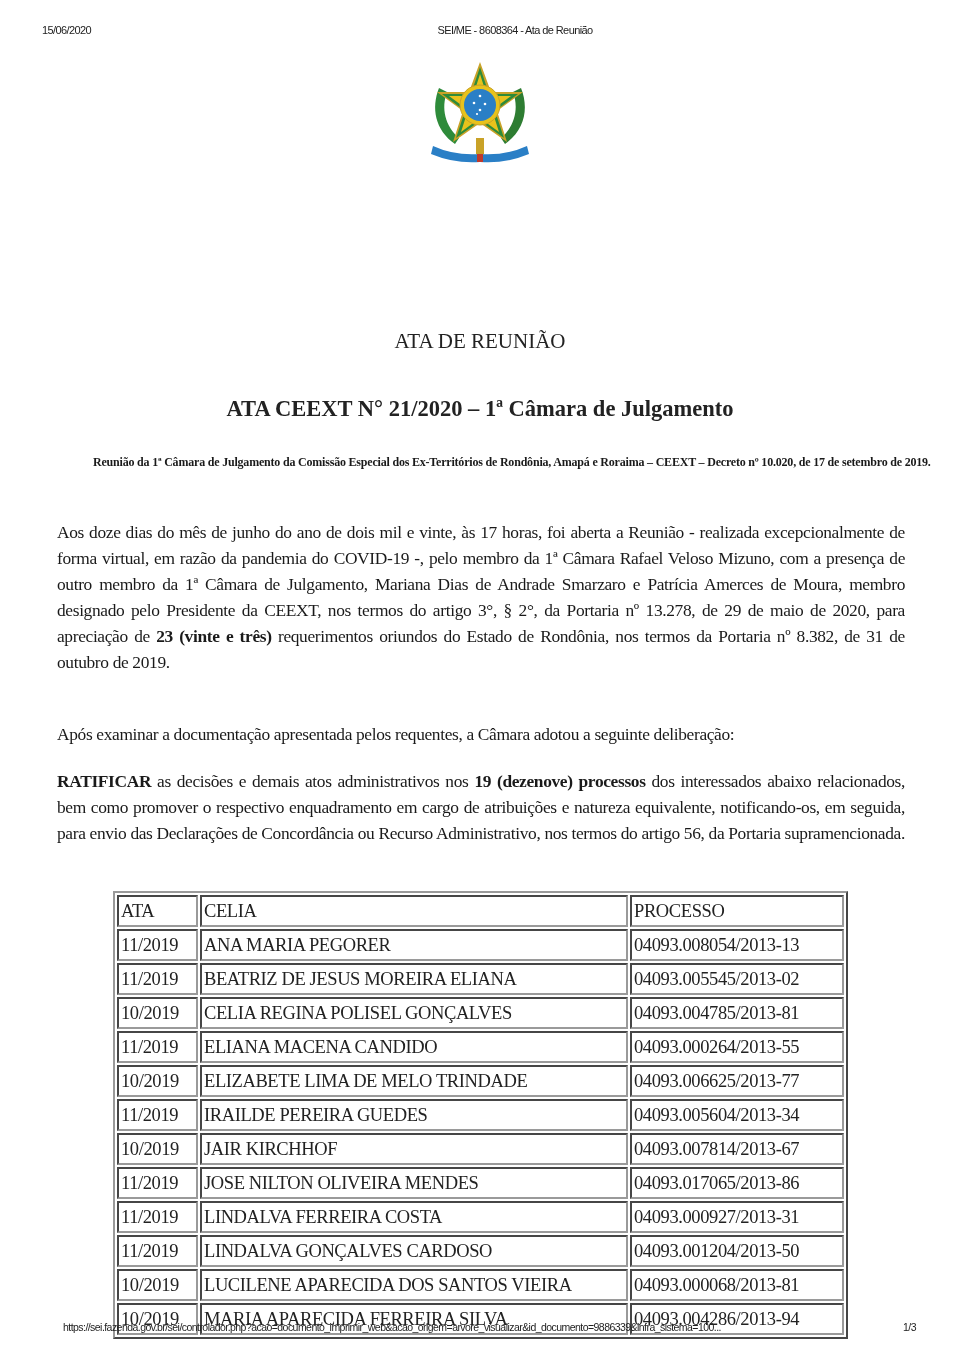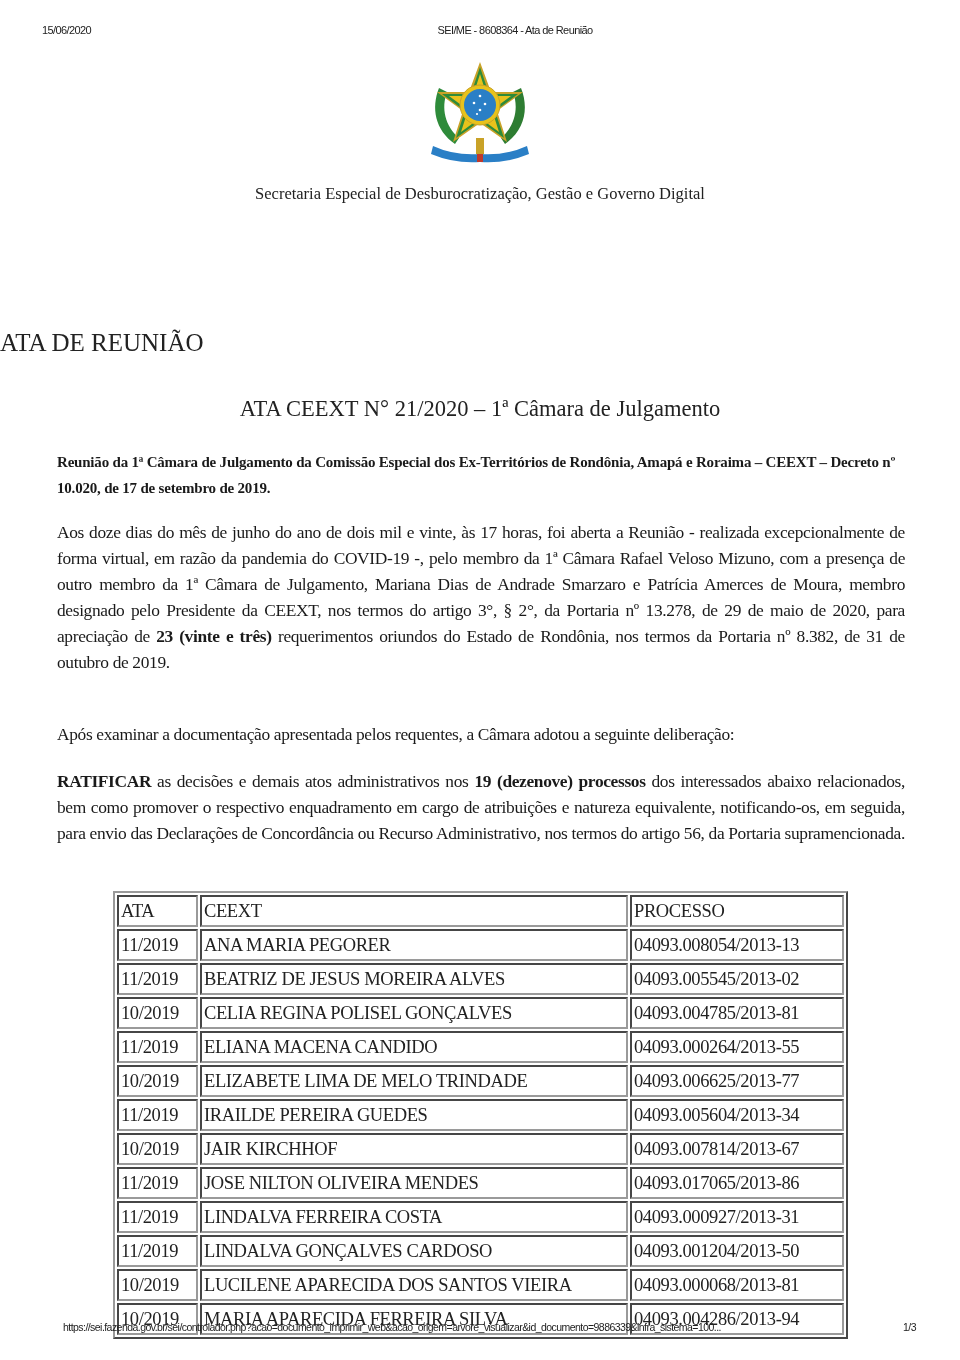--- a/index.html
+++ b/index.html
@@ -54,46 +54,49 @@
       font-size: 16.5px;
       line-height: 22.5px;
       color: #222;
     }
     .org div { white-space: nowrap; }
     .doc-type {
       position: absolute;
       top: 329px;
       left: 0;
       width: 960px;
-      font-size: 25px;
+      text-align: center;
+      font-size: 21px;
       color: #222;
     }
     .doc-title {
       position: absolute;
       top: 396px;
       left: 0;
       width: 960px;
       text-align: center;
       font-size: 22.5px;
       color: #222;
+      font-weight: bold;
     }
     .content {
       position: absolute;
       left: 57px;
       width: 848px;
       font-size: 17.4px;
       line-height: 26px;
       color: #1a1a1a;
     }
     .intro {
       top: 449px;
       font-weight: bold;
-      font-size: 15px;
+      font-size: 12px;
       line-height: 26px;
       letter-spacing: -0.2px;
+      margin-left: 36px;
     }
     .para1 {
       top: 519px;
       text-align: justify;
       letter-spacing: -0.35px;
     }
     .para2 {
       top: 721px;
       letter-spacing: -0.35px;
     }
@@ -178,53 +181,52 @@
     <circle cx="60" cy="46" r="1.3" fill="#fff"></circle>
     <circle cx="55" cy="52" r="1.3" fill="#fff"></circle>
     <circle cx="52" cy="56" r="1.1" fill="#fff"></circle>
 
     <path d="M8 88 Q 30 98, 55 96 Q 80 98, 102 88 L 104 96 Q 80 106, 55 104 Q 30 106, 6 96 Z" fill="#2a7fc6"></path>
     <rect x="52" y="96" width="6" height="8" fill="#c0392b"></rect>
   </svg>
 </div>
 
 <div class="org">
-  <div>Secretaria Especial de Desburocratização, Gestão e Governo Digital</div>
 </div>
 
 <div class="doc-type">ATA DE REUNIÃO</div>
 
 <div class="doc-title">ATA CEEXT N° 21/2020 – 1ª Câmara de Julgamento</div>
 
 <div class="content intro">Reunião da 1ª Câmara de Julgamento da Comissão Especial dos Ex-Territórios de Rondônia, Amapá e Roraima – CEEXT – Decreto nº 10.020, de 17 de setembro de 2019.</div>
 
 <div class="content para1"><span>Aos doze dias do mês de junho do ano de dois mil e vinte, às 17 horas, foi aberta a Reunião - realizada excepcionalmente de forma virtual, em razão da pandemia do COVID-19 -, pelo membro da 1ª Câmara Rafael Veloso Mizuno, com a presença de outro membro da 1ª Câmara de Julgamento, Mariana Dias de Andrade Smarzaro e Patrícia Amerces de Moura, membro designado pelo Presidente da CEEXT, nos termos do artigo 3°, § 2°, da Portaria nº 13.278, de 29 de maio de 2020, para apreciação de </span><b>23 (vinte e três)</b><span> requerimentos oriundos do Estado de Rondônia, nos termos da Portaria nº 8.382, de 31 de outubro de 2019.</span></div>
 
 <div class="content para2">Após examinar a documentação apresentada pelos requentes, a Câmara adotou a seguinte deliberação:</div>
 
 <div class="content para3"><b>RATIFICAR</b><span> as decisões e demais atos administrativos nos </span><b>19 (dezenove) processos</b><span> dos interessados abaixo relacionados, bem como promover o respectivo enquadramento em cargo de atribuições e natureza equivalente, notificando-os, em seguida, para envio das Declarações de Concordância ou Recurso Administrativo, nos termos do artigo 56, da Portaria supramencionada.</span></div>
 
 <div class="table-wrap">
   <table class="people">
     <thead>
       <tr>
         <td class="c-ata">ATA</td>
-        <td class="c-nome">CEEXT</td>
+        <td class="c-nome">CELIA</td>
         <td class="c-proc">PROCESSO</td>
       </tr>
     </thead>
     <tbody id="table-body">
         <tr>
           <td class="c-ata">11/2019</td>
           <td class="c-nome">ANA MARIA PEGORER</td>
           <td class="c-proc">04093.008054/2013-13</td>
         </tr>
         <tr>
           <td class="c-ata">11/2019</td>
-          <td class="c-nome">BEATRIZ DE JESUS MOREIRA ALVES</td>
+          <td class="c-nome">BEATRIZ DE JESUS MOREIRA ELIANA</td>
           <td class="c-proc">04093.005545/2013-02</td>
         </tr>
         <tr>
           <td class="c-ata">10/2019</td>
           <td class="c-nome">CELIA REGINA POLISEL GONÇALVES</td>
           <td class="c-proc">04093.004785/2013-81</td>
         </tr>
         <tr>
           <td class="c-ata">11/2019</td>
           <td class="c-nome">ELIANA MACENA CANDIDO</td>

